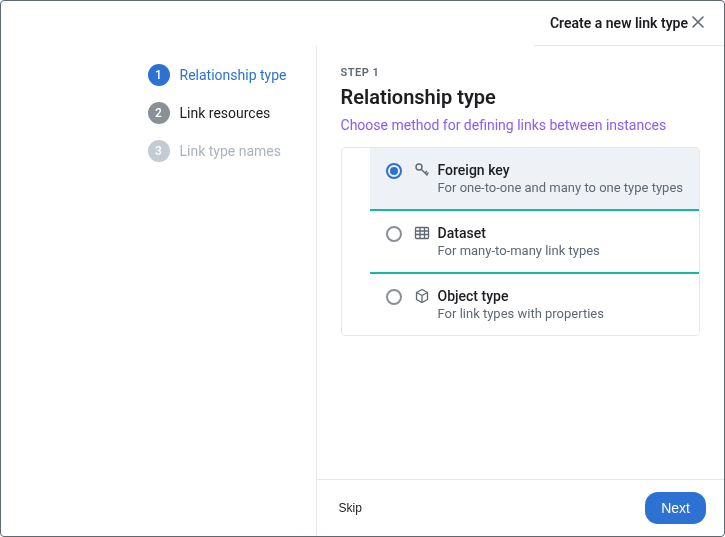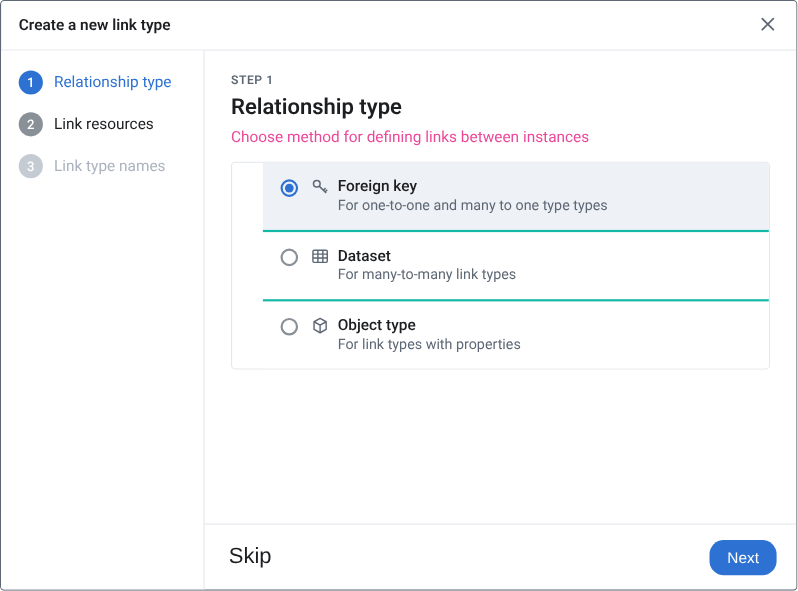--- a/index.html
+++ b/index.html
@@ -10,20 +10,21 @@
       font-size: 14px;
     }
     .dialog {
       width: 725px;
       height: 537px;
       border: 1px solid #5e6875;
       border-radius: 4px;
       display: flex;
       flex-direction: column;
       overflow: hidden;
+      align-items: flex-end;
     }
     .dialog-header {
       display: flex;
       align-items: center;
       justify-content: space-between;
       padding: 12px 16px;
       border-bottom: 1px solid #e4e7eb;
     }
     .dialog-title {
       font-weight: 600;
@@ -95,21 +96,21 @@
       margin-bottom: 6px;
     }
     .main-heading {
       font-size: 20px;
       font-weight: 600;
       margin-bottom: 8px;
       color: #1c1e21;
     }
     .main-desc {
       font-size: 14px;
-      color: #ec4899;
+      color: #8b5cf6;
       margin-bottom: 14px;
     }
     .option-list {
       border: 1px solid #e4e7eb;
       border-radius: 4px;
       overflow: hidden;
       padding-left: 28px;
     }
     .option {
       display: flex;
@@ -169,21 +170,21 @@
     .footer {
       border-top: 1px solid #e4e7eb;
       padding: 12px 18px;
       display: flex;
       align-items: center;
       justify-content: space-between;
     }
     .skip-btn {
       background: none;
       border: none;
-      font-size: 20px;
+      font-size: 12px;
       color: #1c1e21;
       cursor: pointer;
       padding: 6px 4px;
     }
     .next-btn {
       background: #2d72d2;
       color: #fff;
       border: none;
       border-radius: 13px;
       padding: 8px 16px;

